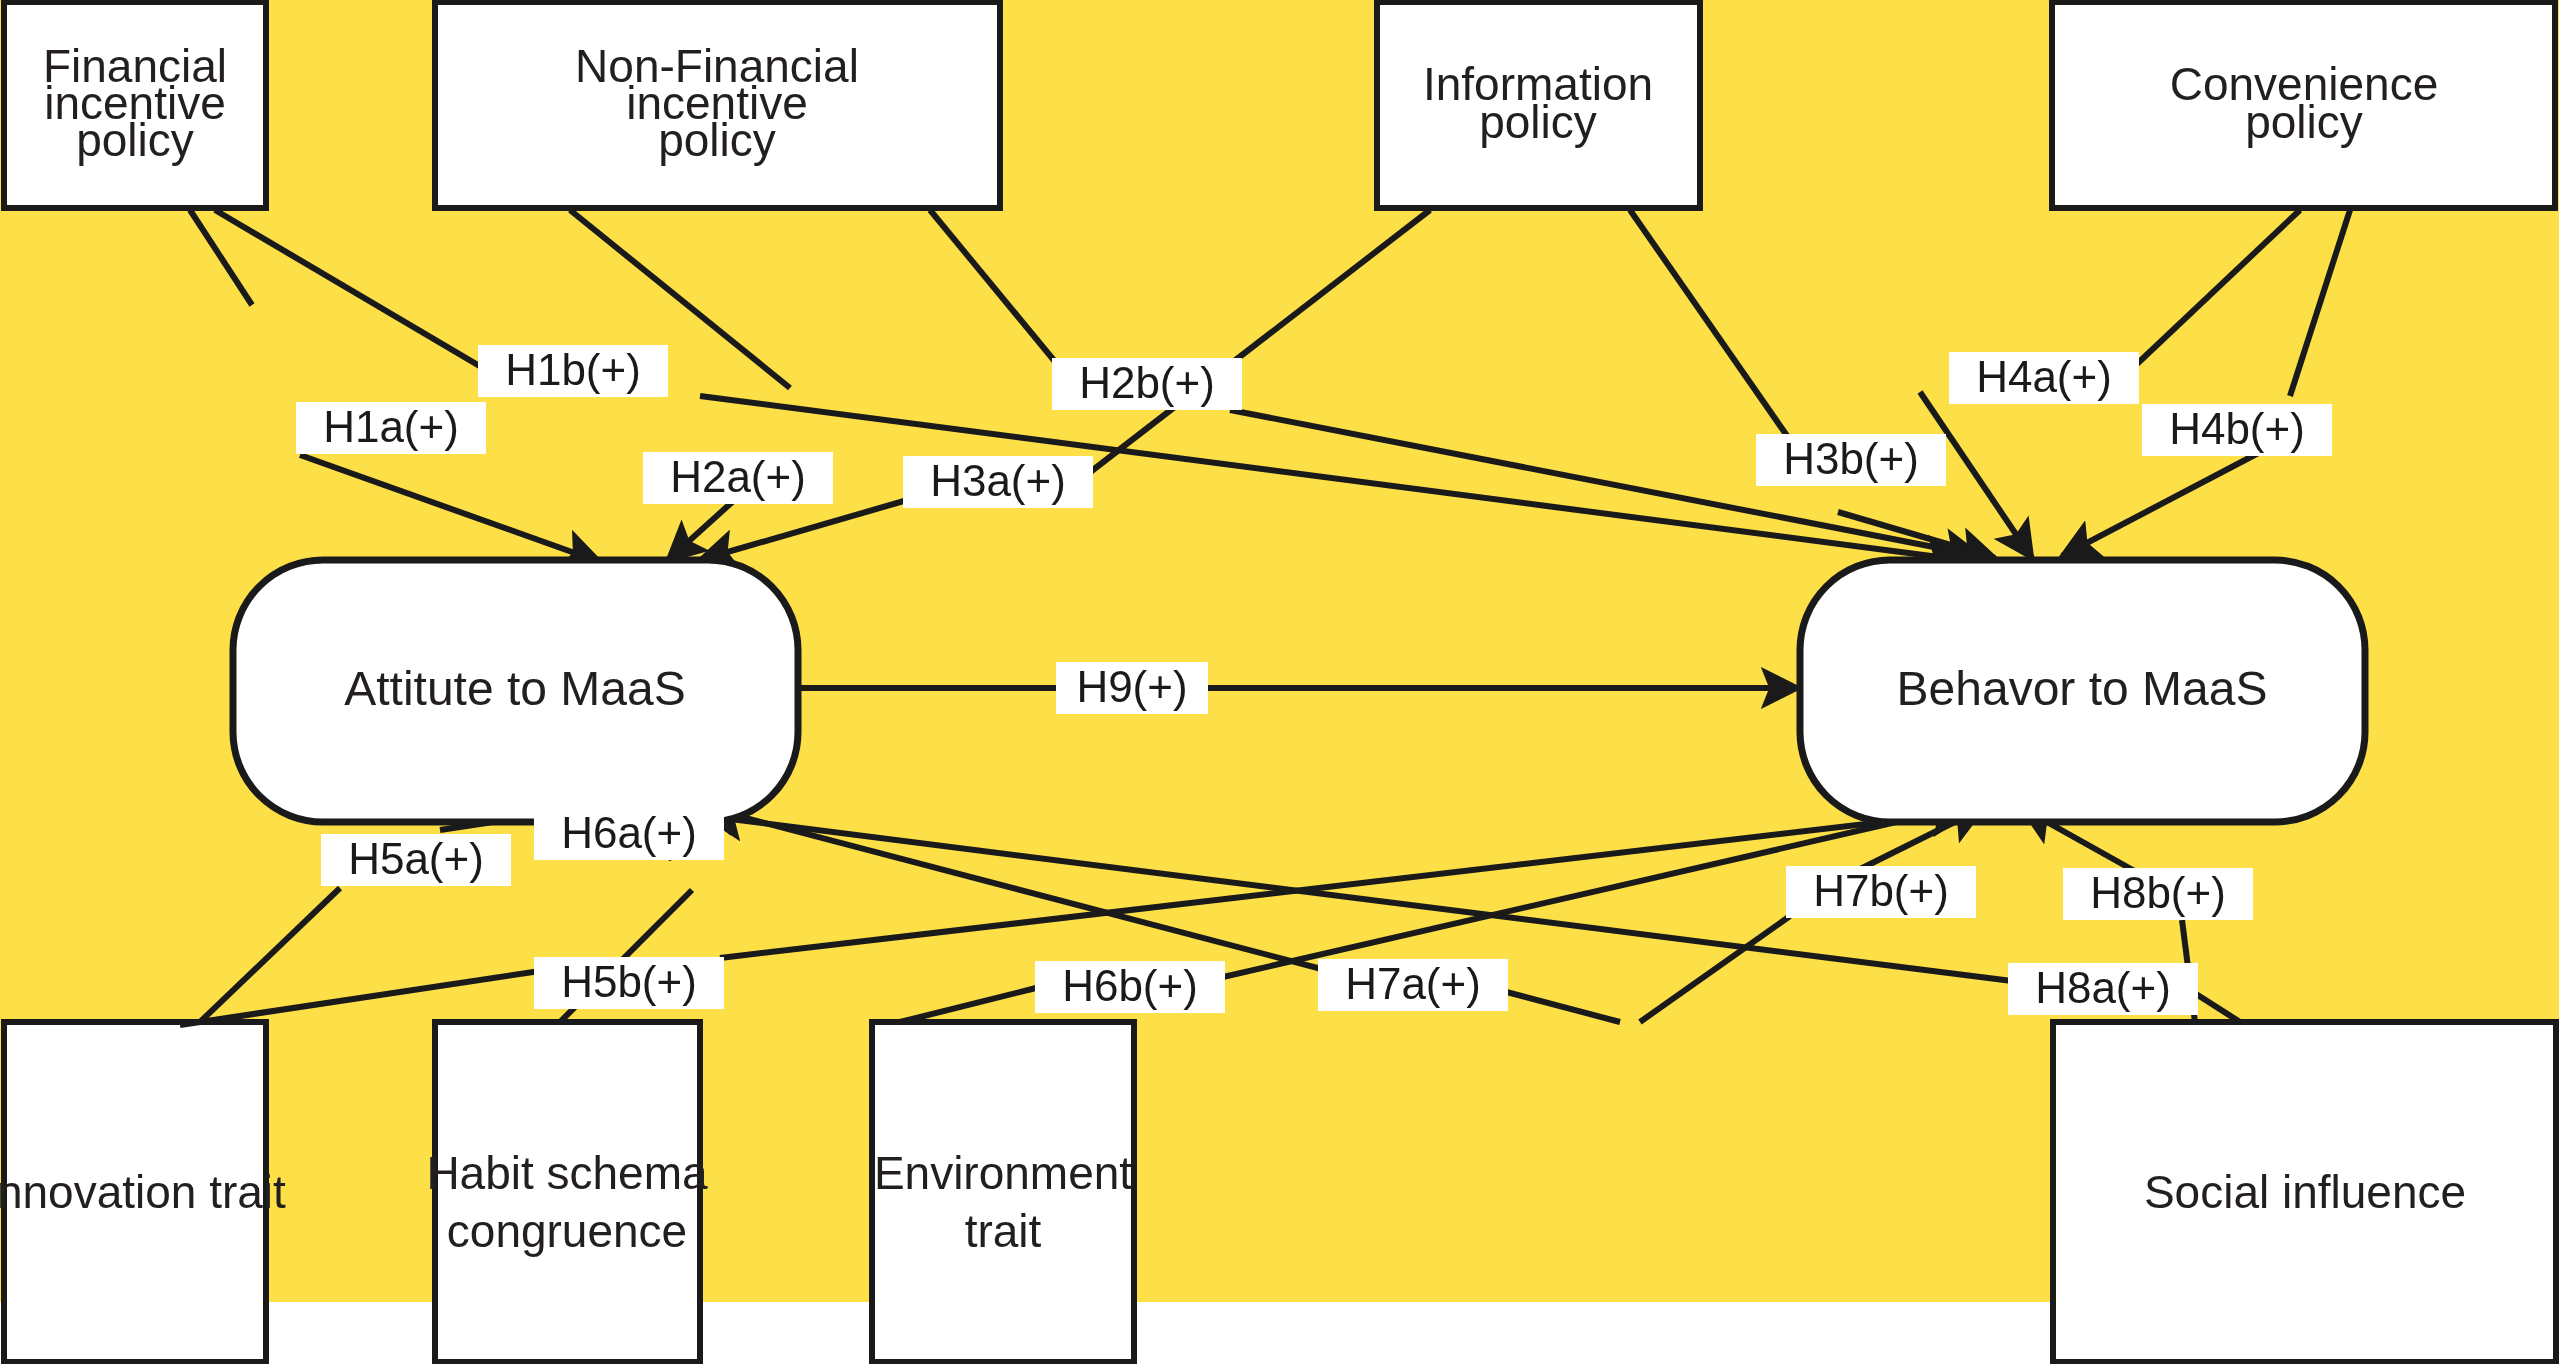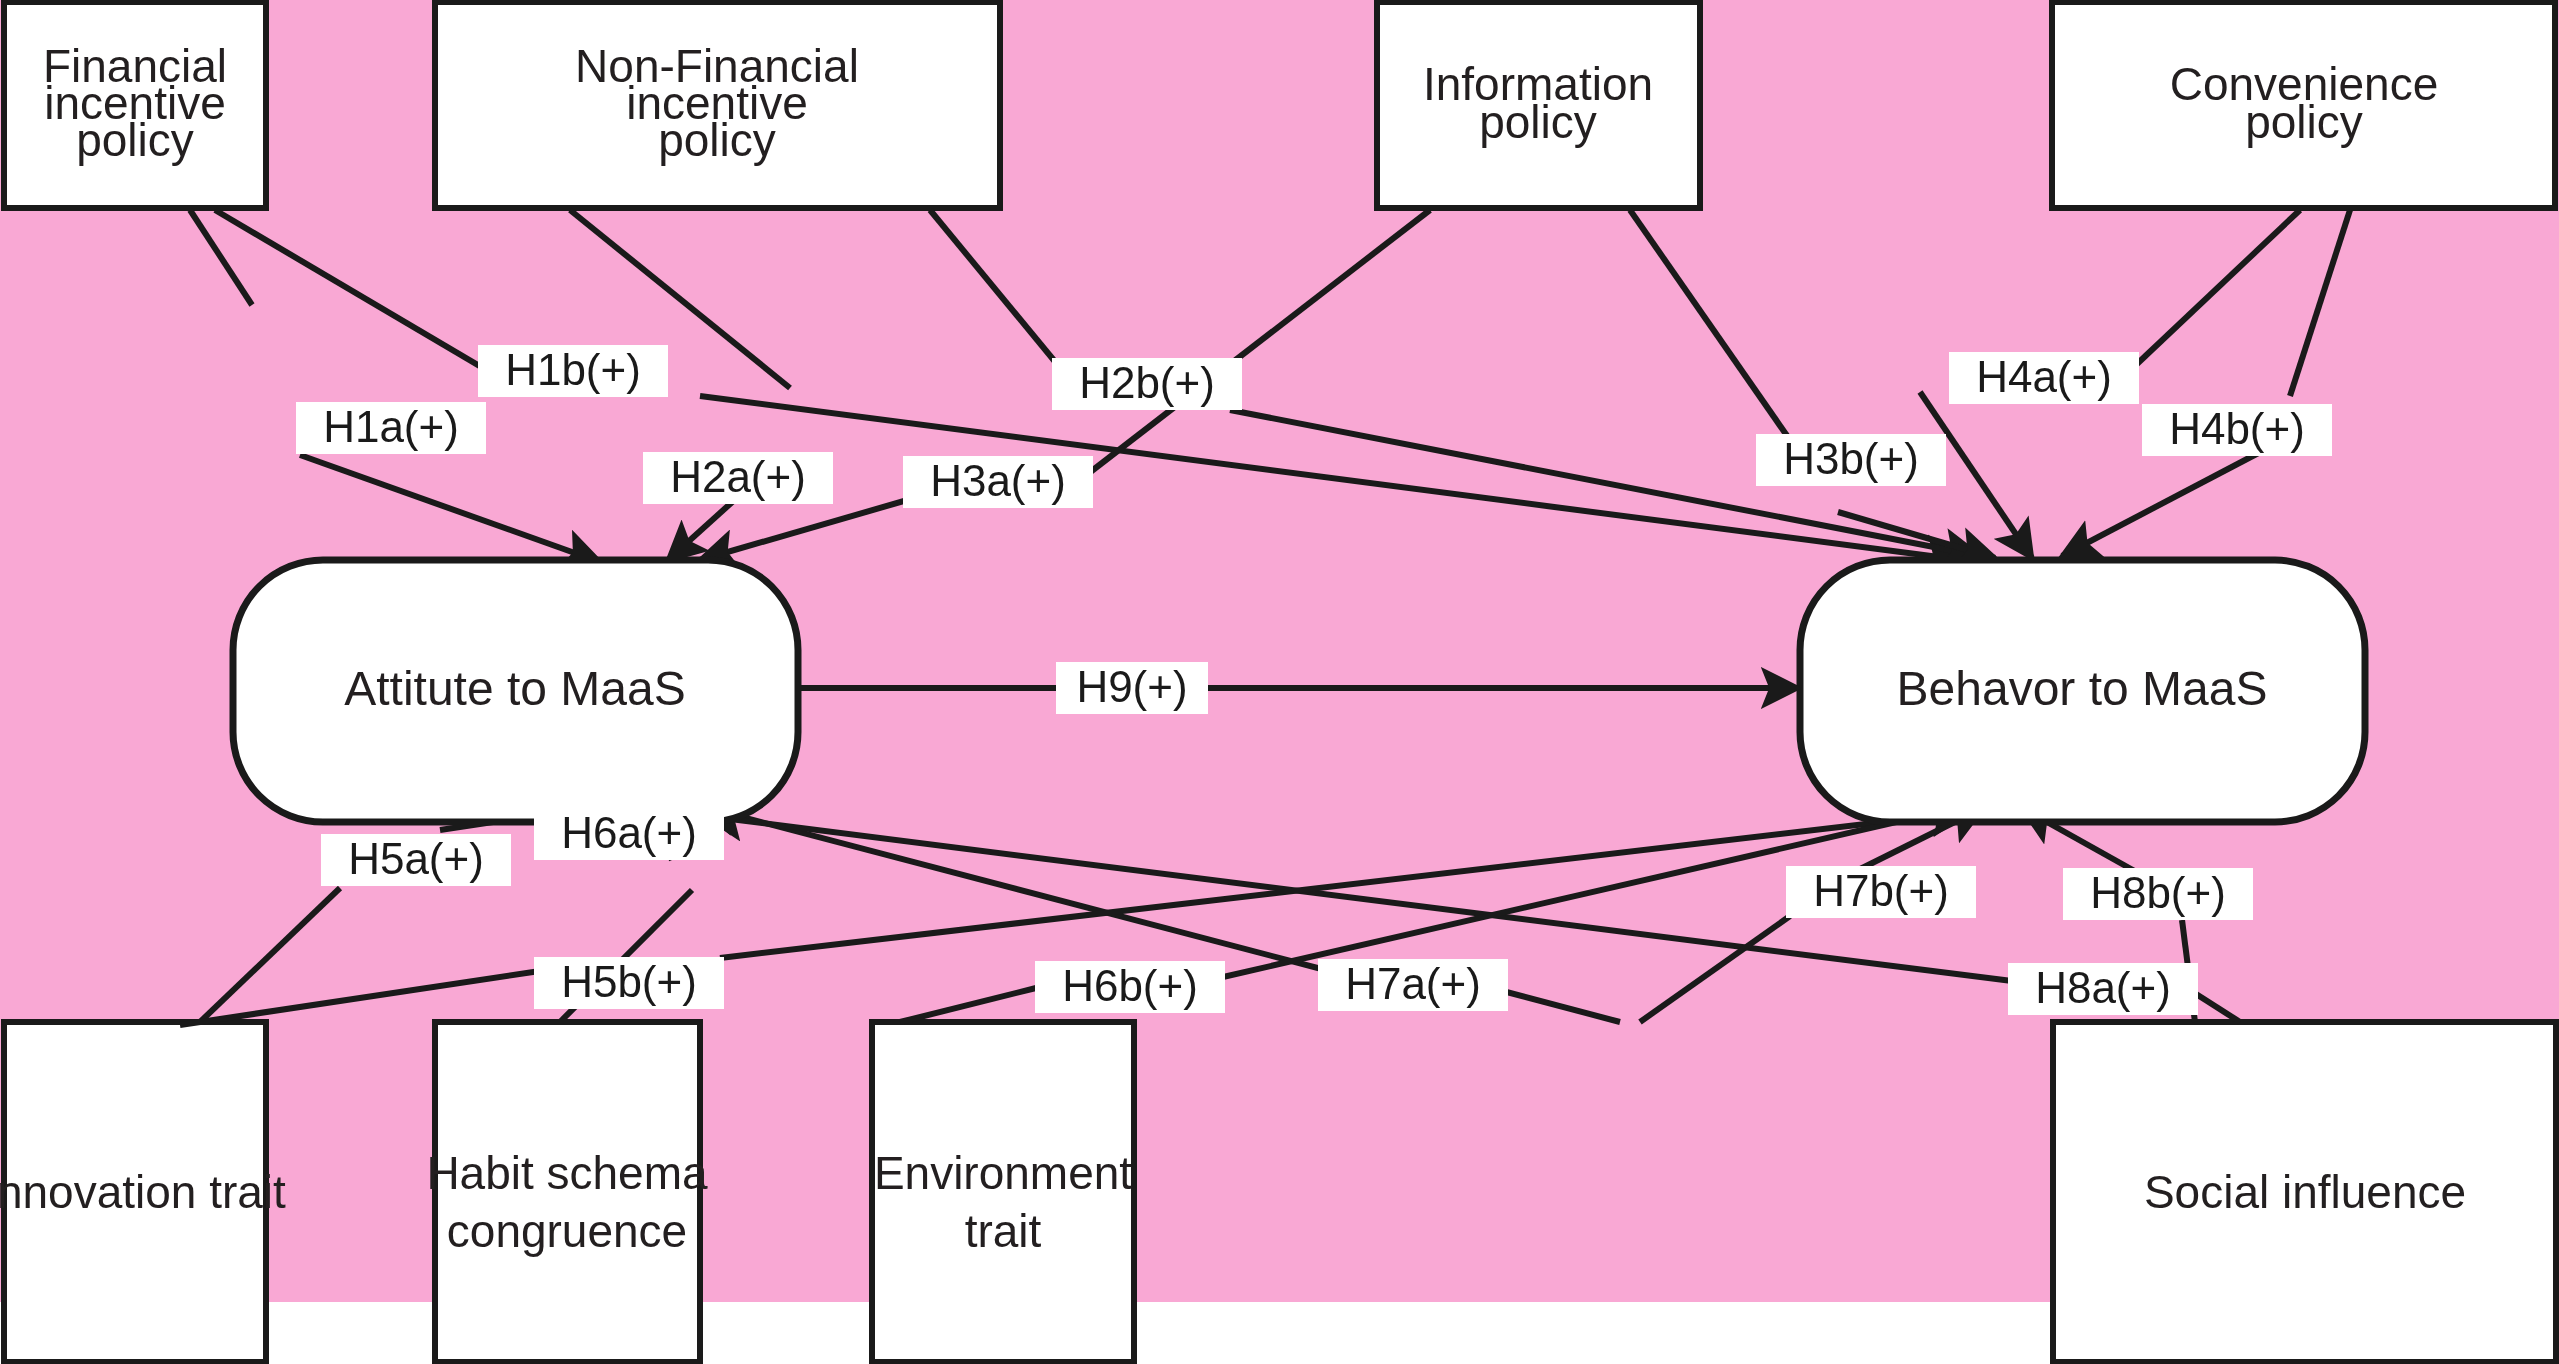--- a/index.html
+++ b/index.html
@@ -9,21 +9,21 @@
   }
   body {
     width: 2559px;
     height: 1364px;
     font-family: "Liberation Sans", sans-serif;
   }
   #diagram-root {
     position: relative;
     width: 2559px;
     height: 1302px;
-    background: #f9a8d4;
+    background: #fde047;
   }
   svg#model-svg {
     display: block;
     width: 2559px;
     height: 1364px;
   }
   .box-rect {
     fill: #ffffff;
     stroke: #1a1a1a;
     stroke-width: 6;

